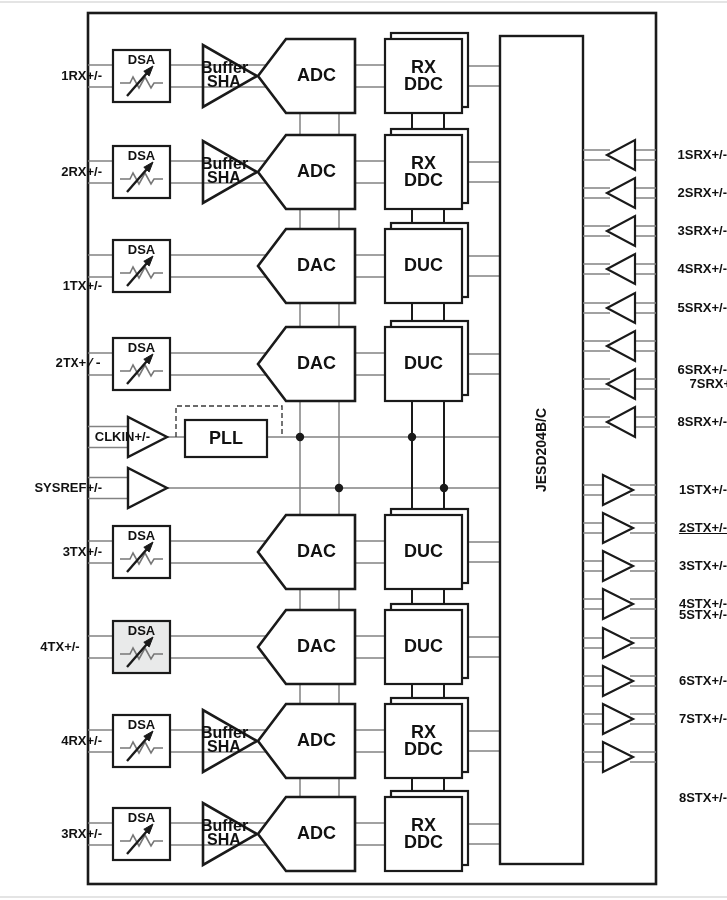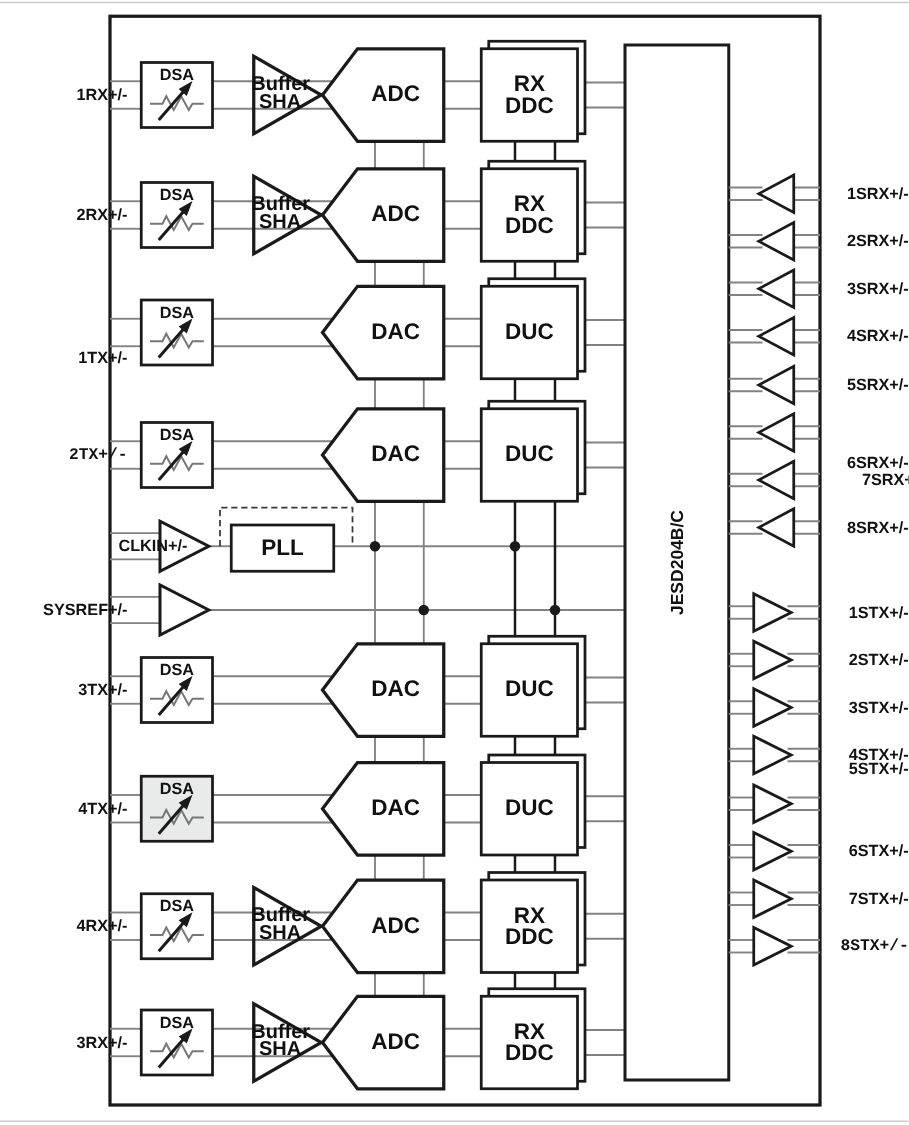--- a/index.html
+++ b/index.html
@@ -290,27 +290,27 @@
   <div class="jesd-lbl" id="jesd-label">JESD204B/C</div>
 <div class="lbl port-right" style="top: 146px;">1SRX+/-</div>
     <div class="lbl port-right" style="top: 184px;">2SRX+/-</div>
     <div class="lbl port-right" style="top: 222px;">3SRX+/-</div>
     <div class="lbl port-right" style="top: 260px;">4SRX+/-</div>
     <div class="lbl port-right" style="top: 299px;">5SRX+/-</div>
     <div class="lbl port-right" style="top: 337px; margin-top: 24px;">6SRX+/-</div>
     <div class="lbl port-right" style="top: 375px; margin-left: 12px;">7SRX+/-</div>
     <div class="lbl port-right" style="top: 413px;">8SRX+/-</div>
     <div class="lbl port-right" style="top: 481px;">1STX+/-</div>
-    <div class="lbl port-right" style="top: 519px;">2STX+/-</div>
+    <div class="lbl port-right" style="top: 519px; text-decoration: underline;">2STX+/-</div>
     <div class="lbl port-right" style="top: 557px;">3STX+/-</div>
     <div class="lbl port-right" style="top: 595px;">4STX+/-</div>
     <div class="lbl port-right" style="top: 606px;">5STX+/-</div>
     <div class="lbl port-right" style="top: 672px;">6STX+/-</div>
     <div class="lbl port-right" style="top: 710px;">7STX+/-</div>
-    <div class="lbl port-right" style="top: 748px; font-family: Liberation Mono, monospace;">8STX+/-</div>
+    <div class="lbl port-right" style="top: 789px;">8STX+/-</div>
     <div class="lbl port-left" style="top: 67px;">1RX+/-</div>
     <div class="blk dsa-lbl" style="left: 113px; top: 52px; width: 57px;">DSA</div>
     <div class="blk buf-lbl" style="left: 201px; top: 61px; width: 46px;">Buffer</div>
     <div class="blk buf-lbl" style="left: 201px; top: 75px; width: 46px;">SHA</div>
     <div class="blk" style="left: 278px; top: 67px; width: 77px;">ADC</div>
     <div class="blk" style="left: 385px; top: 59px; width: 77px;">RX
 DDC</div>
     <div class="lbl port-left" style="top: 163px;">2RX+/-</div>
     <div class="blk dsa-lbl" style="left: 113px; top: 148px; width: 57px;">DSA</div>
     <div class="blk buf-lbl" style="left: 201px; top: 157px; width: 46px;">Buffer</div>
@@ -323,21 +323,21 @@
     <div class="blk" style="left: 278px; top: 257px; width: 77px;">DAC</div>
     <div class="blk" style="left: 385px; top: 257px; width: 77px;">DUC</div>
     <div class="lbl port-left" style="top: 355px; font-family: Liberation Mono, monospace;">2TX+/-</div>
     <div class="blk dsa-lbl" style="left: 113px; top: 340px; width: 57px;">DSA</div>
     <div class="blk" style="left: 278px; top: 355px; width: 77px;">DAC</div>
     <div class="blk" style="left: 385px; top: 355px; width: 77px;">DUC</div>
     <div class="lbl port-left" style="top: 543px;">3TX+/-</div>
     <div class="blk dsa-lbl" style="left: 113px; top: 528px; width: 57px;">DSA</div>
     <div class="blk" style="left: 278px; top: 543px; width: 77px;">DAC</div>
     <div class="blk" style="left: 385px; top: 543px; width: 77px;">DUC</div>
-    <div class="lbl port-left" style="top: 638px;">4TX+/-</div>
+    <div class="lbl port-left" style="top: 638px; text-align: center;">4TX+/-</div>
     <div class="blk dsa-lbl" style="left: 113px; top: 623px; width: 57px;">DSA</div>
     <div class="blk" style="left: 278px; top: 638px; width: 77px;">DAC</div>
     <div class="blk" style="left: 385px; top: 638px; width: 77px;">DUC</div>
     <div class="lbl port-left" style="top: 732px;">4RX+/-</div>
     <div class="blk dsa-lbl" style="left: 113px; top: 717px; width: 57px;">DSA</div>
     <div class="blk buf-lbl" style="left: 201px; top: 726px; width: 46px;">Buffer</div>
     <div class="blk buf-lbl" style="left: 201px; top: 740px; width: 46px;">SHA</div>
     <div class="blk" style="left: 278px; top: 732px; width: 77px;">ADC</div>
     <div class="blk" style="left: 385px; top: 724px; width: 77px;">RX
 DDC</div>

